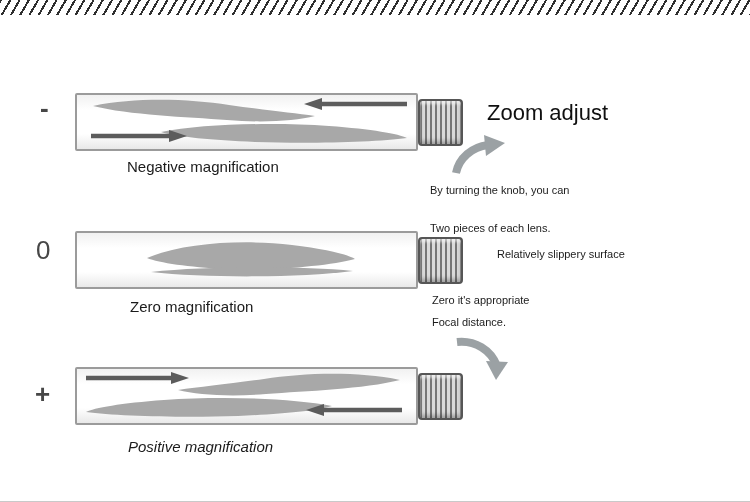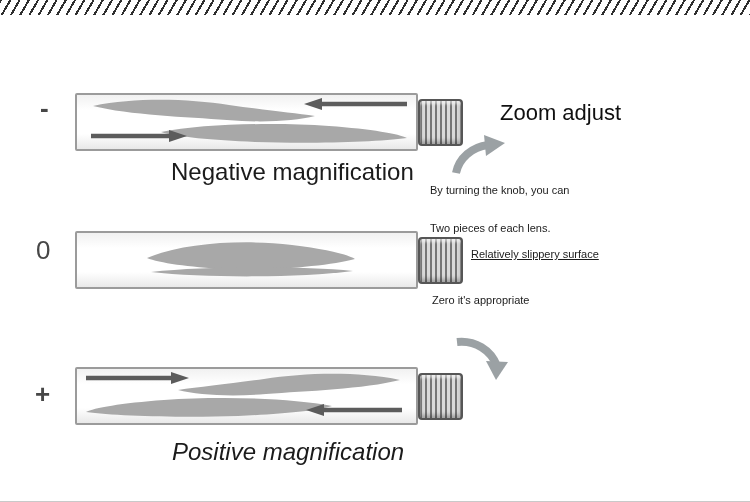--- a/index.html
+++ b/index.html
@@ -28,42 +28,42 @@
   .tube-arrow-head { fill: var(--arrow-stroke,#5c5c5c); }
 
   .knob {
     position:absolute; width:45px; height:47px;
     border:2px solid #565656; border-radius:4px;
     background: repeating-linear-gradient(to right, #767676 0 2px, #dadada 2px 5px);
     box-shadow: inset 0 3px 3px rgba(255,255,255,.55), inset 0 -3px 4px rgba(0,0,0,.28);
   }
 
   .sign { position:absolute; font-size:26px; font-weight:600; color:#474747; line-height:1; }
-  .caption { position:absolute; font-size:24px; color:#1b1b1b;margin-left:44px; }
+  .caption { position:absolute; font-size:15px; color:#1b1b1b; }
   .title { position:absolute; font-size:22px; color:#101010; }
   .note { position:absolute; font-size:11px; color:#1b1b1b; }
 
   .swoosh { position:absolute; }
   .swoosh path { stroke: var(--swoosh-fill,#9ba1a4); fill:none; stroke-linecap:butt; }
   .swoosh polygon { fill: var(--swoosh-fill,#9ba1a4); }
 
   
   .sign-neg  { left:40px;  top:95px; }
   .tube-1    { left:75px;  top:93px; }
   .knob-1    { left:418px; top:99px; }
-  .title-pos { left:487px; top:100px;margin-left:13px; }
+  .title-pos { left:487px; top:100px; }
   .swoosh-1  { left:450px; top:133px; width:56px; height:46px; }
   .cap-1     { left:127px; top:158px; }
   .note-turn1{ left:430px; top:184px; }
   .note-turn2{ left:430px; top:222px; }
 
   .sign-zero { left:36px;  top:237px; font-weight:500; }
   .tube-2    { left:75px;  top:231px; }
   .knob-2    { left:418px; top:237px; }
-  .note-surface { left:471px; top:248px;text-decoration:underline; }
+  .note-surface { left:497px; top:248px; }
   .cap-2     { left:130px; top:298px; }
   .note-focus1 { left:432px; top:294px; }
   .note-focus2 { left:432px; top:316px; }
   .swoosh-2  { left:449px; top:334px; width:60px; height:48px; }
 
   .sign-pos  { left:35px;  top:381px; }
   .tube-3    { left:75px;  top:367px; }
   .knob-3    { left:418px; top:373px; }
   .cap-3     { left:128px; top:438px;font-style:italic; }
 </style>
@@ -109,21 +109,23 @@
   <div class="tube tube-2">
     <svg class="lens-svg" viewBox="0 0 339 54" preserveAspectRatio="none">
       <path class="lens" d="M70,25 C105,10 165,6 215,12 C250,16 272,22 278,26 C252,33 195,38 148,36 C112,34 82,30 70,25 Z"></path>
       <path class="lens" d="M74,39 C130,33 225,33 276,38 C220,45 128,45 74,39 Z"></path>
     </svg>
   </div>
 
   <div class="knob knob-2"></div>
 
   <div class="note note-surface">Relatively slippery surface</div>
+  <div class="caption cap-2">Zero magnification</div>
   <div class="note note-focus1">Zero it's appropriate</div>
+  <div class="note note-focus2">Focal distance.</div>
 
   <svg class="swoosh swoosh-2" viewBox="0 0 60 48">
     <path d="M8,8 C26,6 42,16 48,32" stroke-width="8"></path>
     <polygon points="37,27 59,28 47,46"></polygon>
   </svg>
 
   <div class="sign sign-pos">+</div>
 
   <div class="tube tube-3">
     <svg class="lens-svg" viewBox="0 0 339 54" preserveAspectRatio="none">

